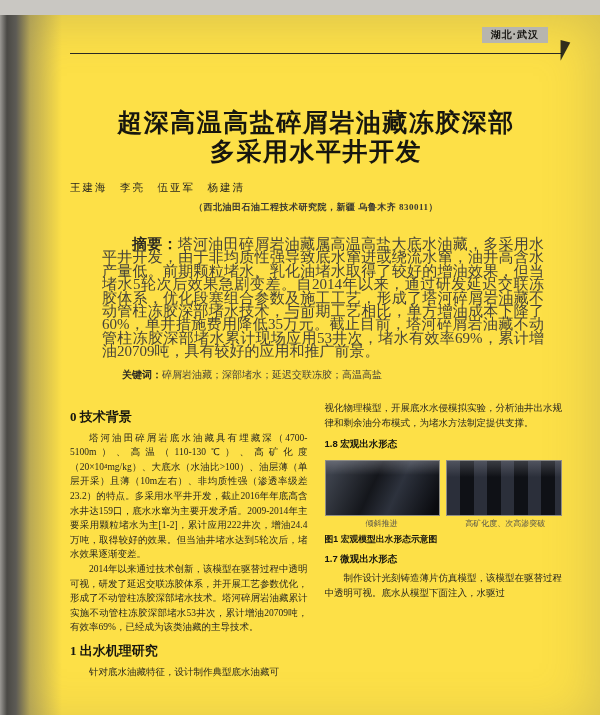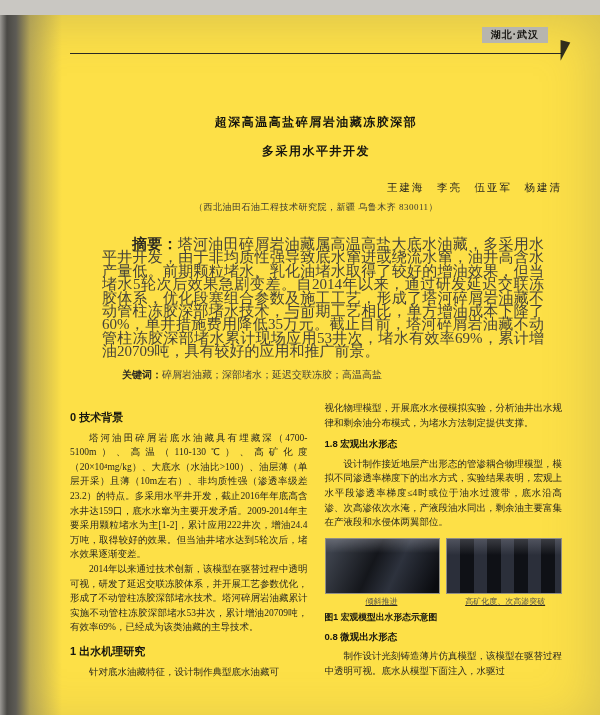--- a/index.html
+++ b/index.html
@@ -29,46 +29,46 @@
   .bookmark-mark {
     position:absolute; right:-6px; top:14px; width:0; height:0;
     border-left:5px solid transparent; border-right:5px solid transparent;
     border-top:20px solid #1c1b17; transform:rotate(14deg); opacity:0.9;
   }
 
   
   .title {
     margin:54px 0 0 0; text-align:center;
     font-family:"Liberation Sans", sans-serif; font-weight:bold;
-    font-size:12px; line-height:29px; letter-spacing:1.5px; color:#17160f;
+    font-size:25px; line-height:29px; letter-spacing:1.5px; color:#17160f;
   }
   .authors {
-    margin-top:15px; text-align:right; font-size:10.5px; letter-spacing:2px; color:#26241f;
+    margin-top:15px; text-align:left; font-size:10.5px; letter-spacing:2px; color:#26241f;
   }
   .affiliation {
-    margin-top:6px; text-align:center; font-size:9px; letter-spacing:0.5px; color:#3a3831;
+    margin-top:6px; text-align:center; font-size:9px; letter-spacing:0.5px; color:#3a3831;font-weight:bold;
   }
 
   
   .abstract {
     margin:24px 18px 0 32px; font-size:15px; line-height:13.4px;
     text-align:justify; color:#45423a; text-indent:2em;
   }
   .abstract b, .keywords b { color:#2c2a23; }
   .keywords {
     margin:9px 18px 0 32px; font-size:10px; line-height:13.4px;
     text-align:justify; color:#45423a; text-indent:2em;
   }
 
   
   .columns { display:flex; gap:17px; margin-top:20px; }
   .col { flex:1; min-width:0; font-size:9.5px; line-height:14.6px; text-align:justify; color:#28261f; }
   .sec-heading {
-    font-family:Liberation Sans, sans-serif; font-weight:bold;
-    font-size:11px; margin:9px 0 6px 0; color:#17160f;
+    font-family:Liberation Serif, serif; font-weight:bold;
+    font-size:13px; margin:9px 0 6px 0; color:#17160f;
   }
   .sub-heading {
     font-family:"Liberation Sans", sans-serif; font-weight:bold;
     font-size:9.5px; margin:7px 0 5px 0; color:#17160f;
   }
   .para { margin:0; text-indent:2em; }
   .para.noindent { text-indent:0; }
 
   
   .figure { margin:8px 0 4px 0; }
@@ -77,21 +77,21 @@
   .fig-panel.p-left {
     background:
       linear-gradient(to bottom, rgba(205,205,215,0.28), rgba(0,0,0,0) 26%),
       linear-gradient(115deg, #3c414b 8%, #14161b 42%, #2d323d 62%, #0a0b0f 95%);
   }
   .fig-panel.p-right {
     background:
       linear-gradient(to bottom, rgba(210,210,222,0.22), rgba(0,0,0,0) 30%),
       repeating-linear-gradient(90deg, #2b2f3a 0px, #2b2f3a 13px, #0f1116 13px, #0f1116 27px);
   }
-  .fig-subcaps { display:flex; gap:10px; margin-top:2px;text-decoration:underline; }
+  .fig-subcaps { display:flex; gap:10px; margin-top:2px; }
   .fig-subcaps span { flex:1; text-align:center; font-size:8px; line-height:11px; color:#55524a; text-indent:0; }
   .fig-caption {
     margin-top:4px; text-align:left;
     font-family:"Liberation Sans", sans-serif; font-weight:bold;
     font-size:8.8px; line-height:12px; color:#17160f;
   }
 </style>
 </head>
 <body>
 
@@ -128,33 +128,32 @@
         <div class="sec-heading">0 技术背景</div>
         <p class="para">塔河油田碎屑岩底水油藏具有埋藏深（4700-5100m）、高温（110-130℃）、高矿化度（20×10⁴mg/kg）、大底水（水油比&gt;100）、油层薄（单层开采）且薄（10m左右）、非均质性强（渗透率级差23.2）的特点。多采用水平井开发，截止2016年年底高含水井达159口，底水水窜为主要开发矛盾。2009-2014年主要采用颗粒堵水为主[1-2]，累计应用222井次，增油24.4万吨，取得较好的效果。但当油井堵水达到5轮次后，堵水效果逐渐变差。</p>
         <p class="para">2014年以来通过技术创新，该模型在驱替过程中透明可视，研发了延迟交联冻胶体系，并开展工艺参数优化，形成了不动管柱冻胶深部堵水技术。塔河碎屑岩油藏累计实施不动管柱冻胶深部堵水53井次，累计增油20709吨，有效率69%，已经成为该类油藏的主导技术。</p>
         <div class="sec-heading">1 出水机理研究</div>
         <p class="para">针对底水油藏特征，设计制作典型底水油藏可</p>
       </div>
 
       <div class="col">
         <p class="para noindent">视化物理模型，开展底水水侵模拟实验，分析油井出水规律和剩余油分布模式，为堵水方法制定提供支撑。</p>
         <div class="sub-heading">1.8 宏观出水形态</div>
-        <p class="para">设计制作接近地层产出形态的管渗耦合物理模型，模拟不同渗透率梯度下的出水方式，实验结果表明，宏观上水平段渗透率梯度≤4时或位于油水过渡带，底水沿高渗、次高渗依次水淹，产液段油水同出，剩余油主要富集在产液段和水侵体两翼部位。</p>
 
         <div class="figure">
           <div class="fig-panels">
             <div class="fig-panel p-left"></div>
             <div class="fig-panel p-right"></div>
           </div>
           <div class="fig-subcaps">
             <span>倾斜推进</span>
             <span>高矿化度、次高渗突破</span>
           </div>
           <div class="fig-caption">图1 宏观模型出水形态示意图</div>
         </div>
 
-        <div class="sub-heading">0.8 微观出水形态</div>
+        <div class="sub-heading">1.7 微观出水形态</div>
         <p class="para">制作设计光刻铸造薄片仿真模型，该模型在驱替过程中透明可视。底水从模型下面注入，水驱过</p>
       </div>
 
     </div>
   </div>
 </div>
 
 </body></html>

